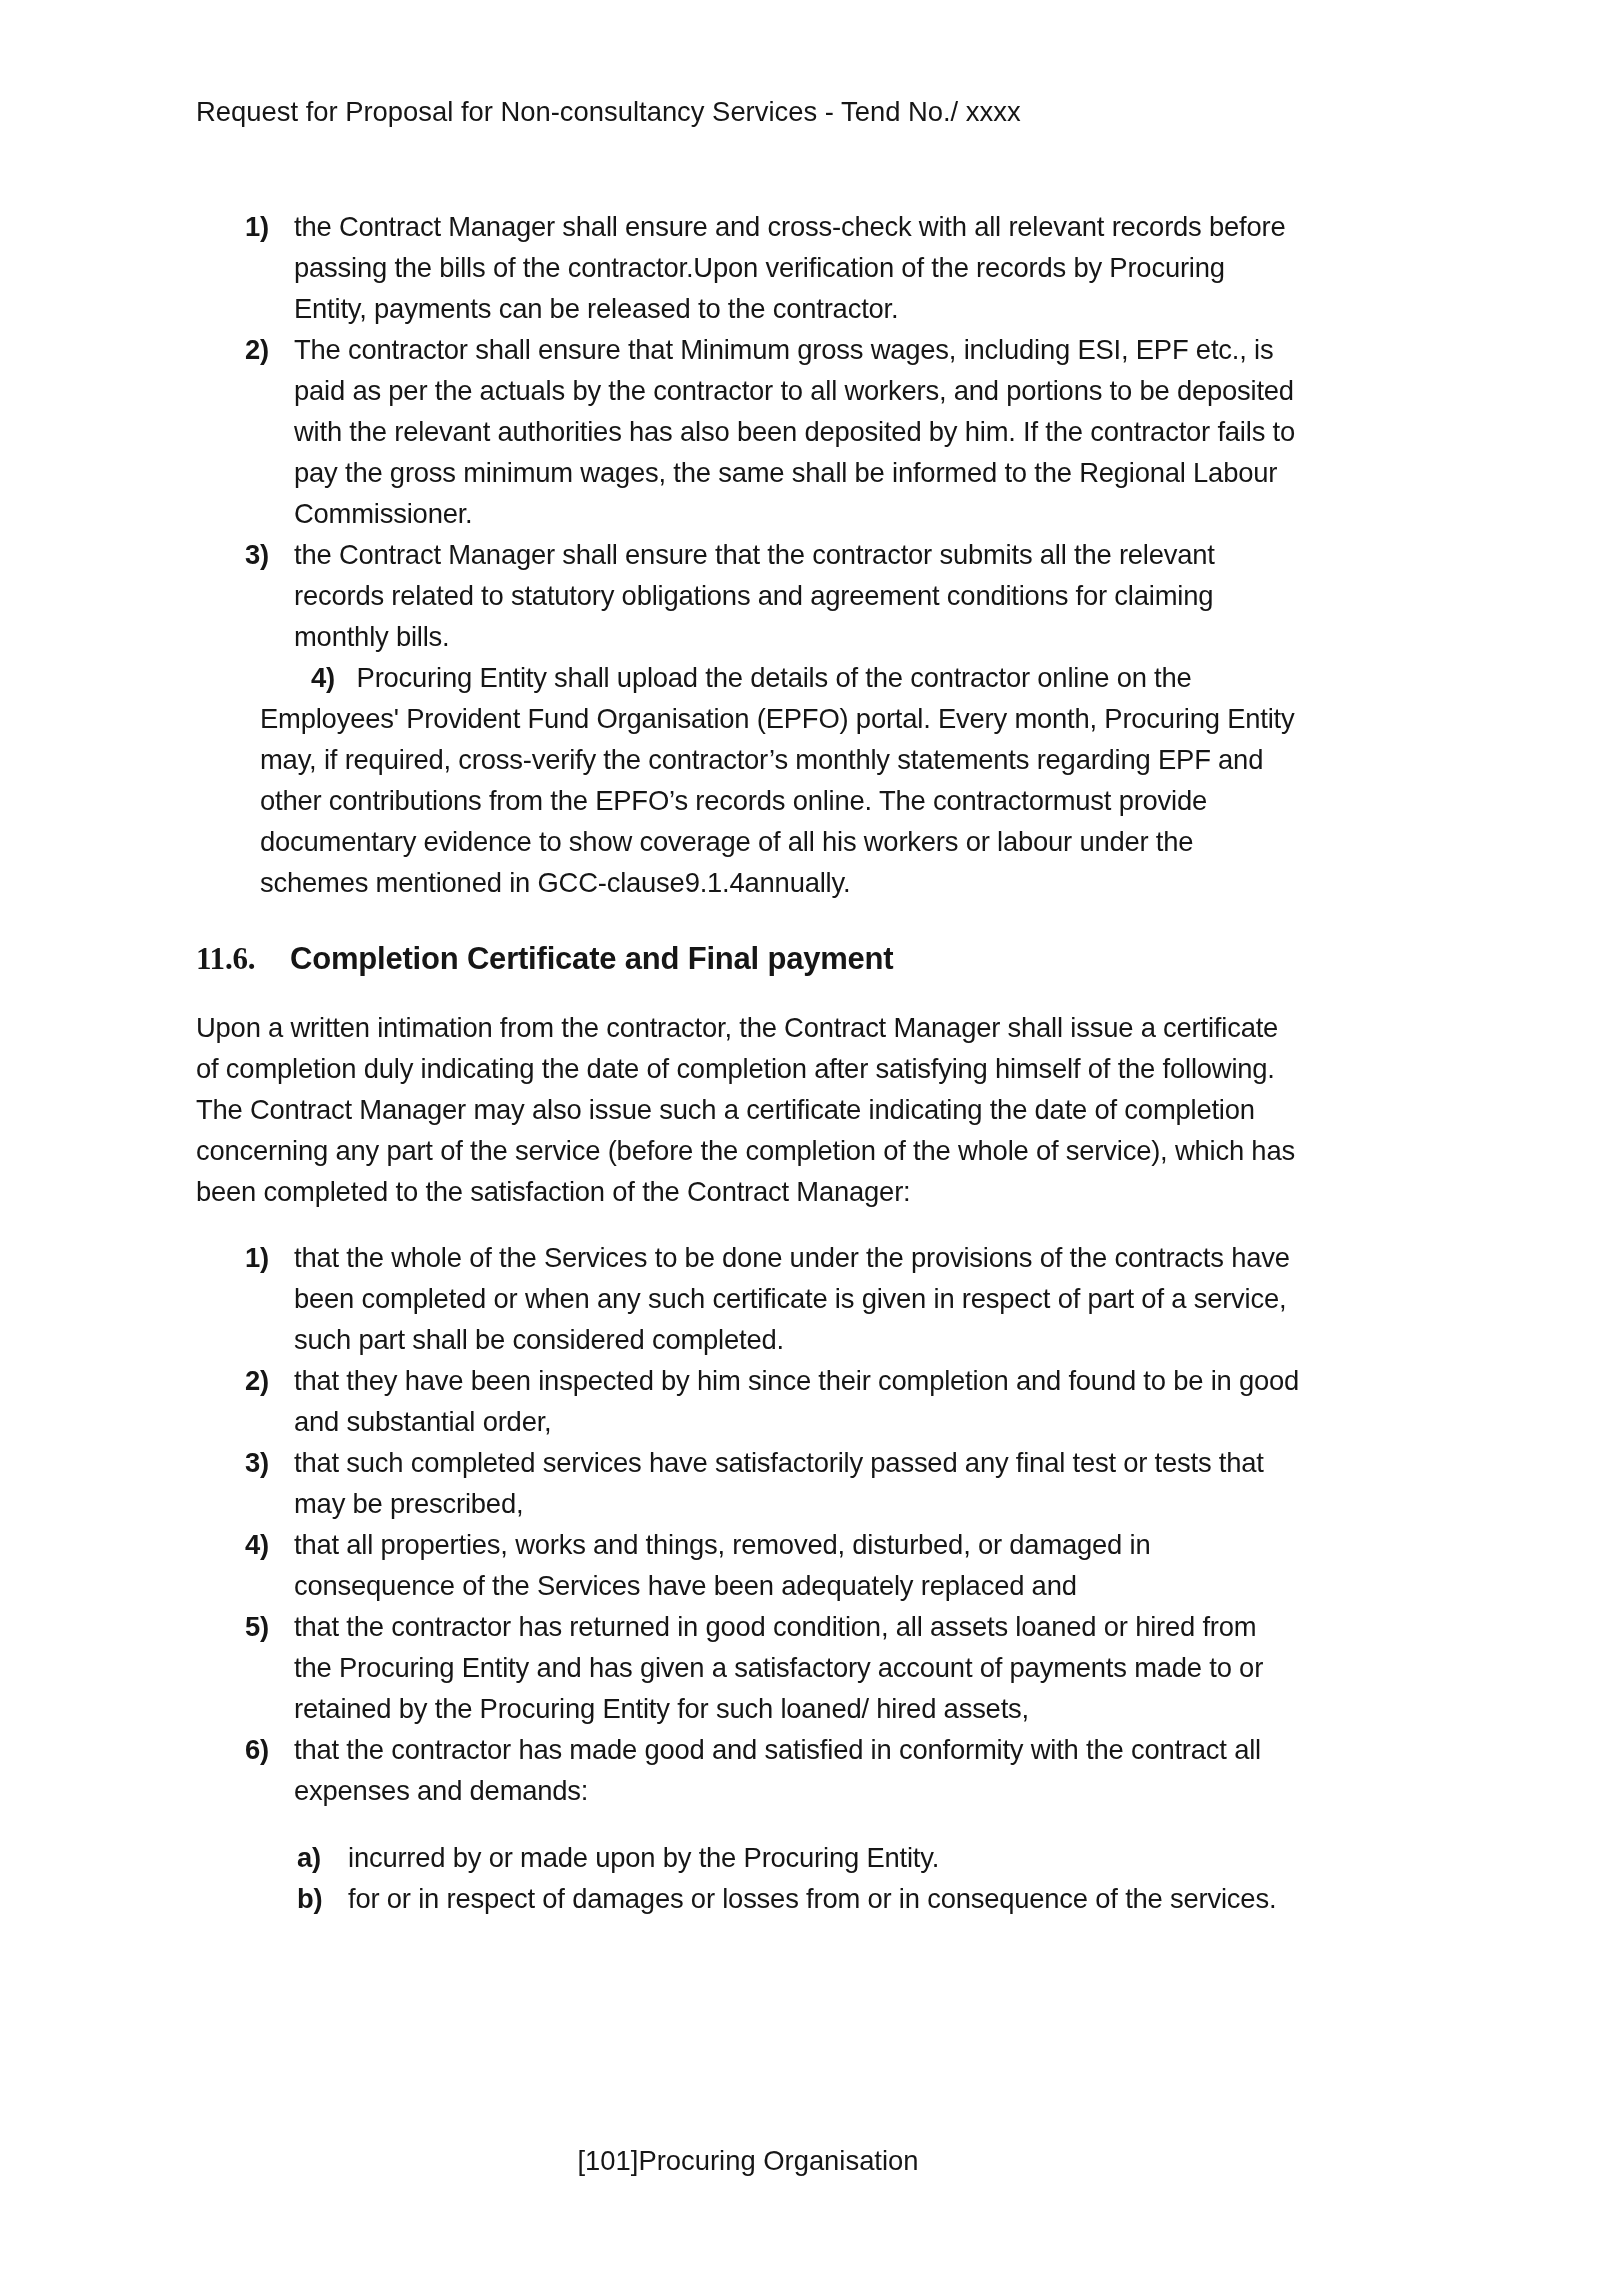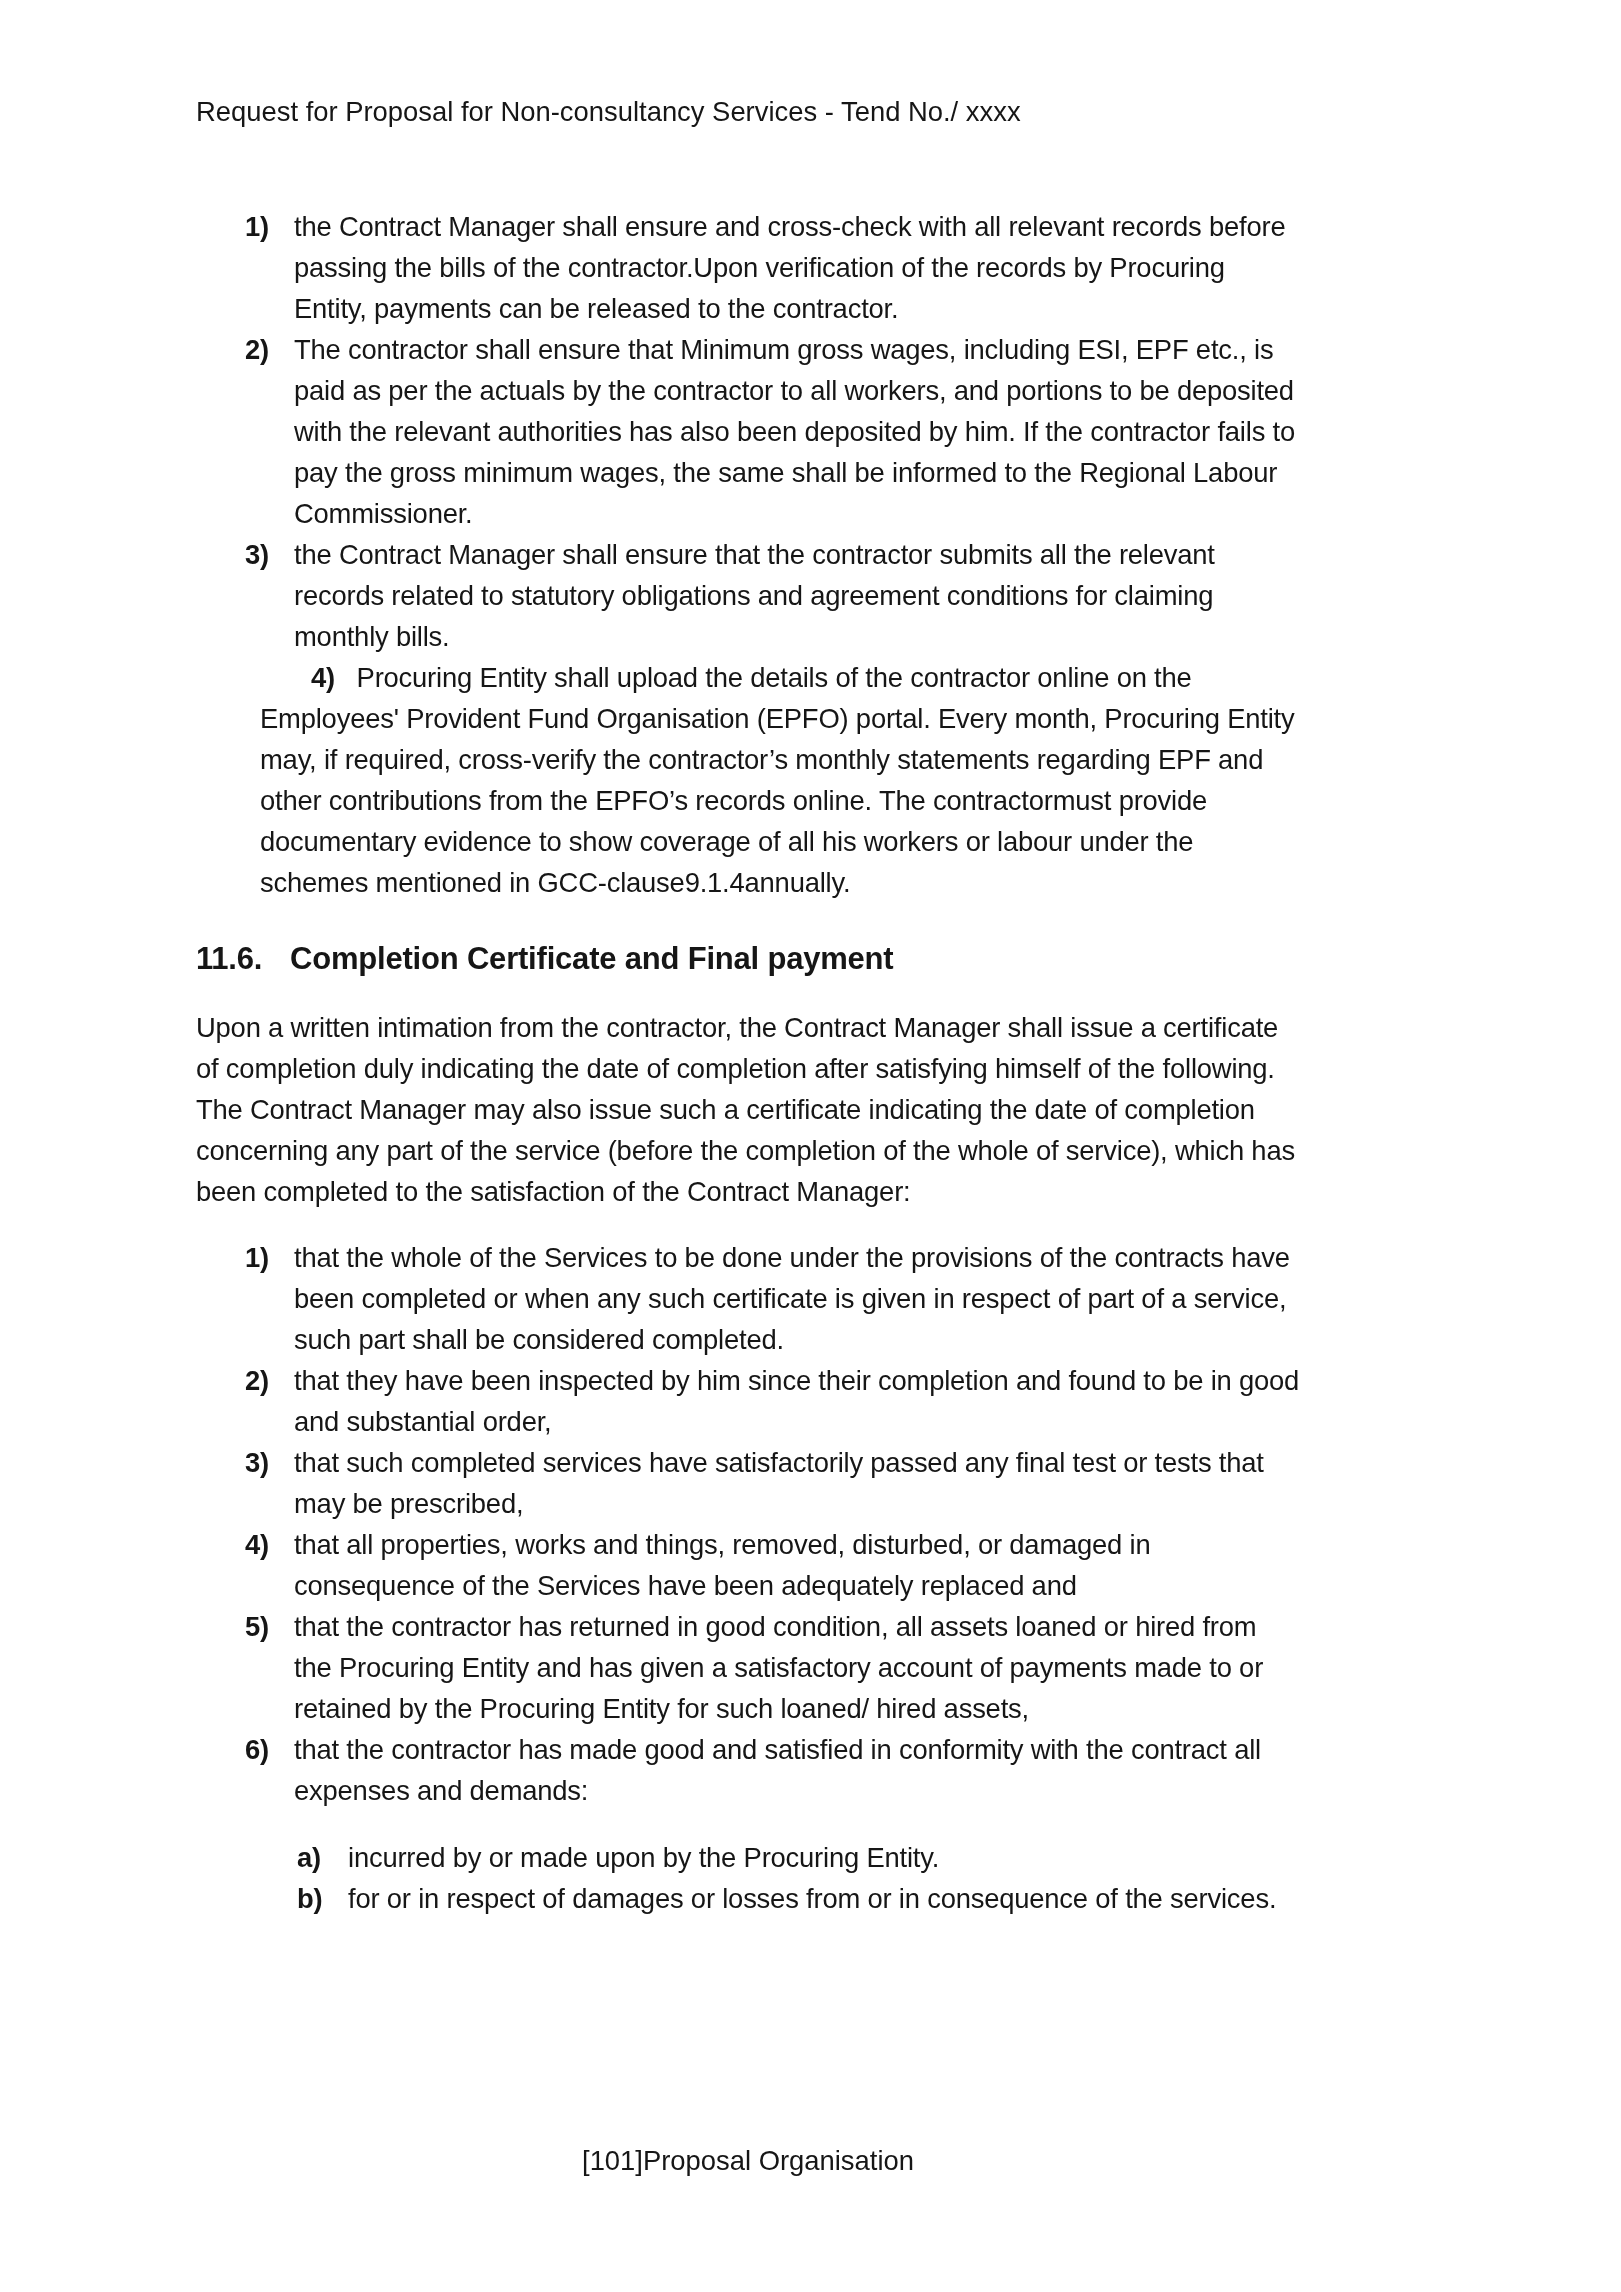--- a/index.html
+++ b/index.html
@@ -62,20 +62,21 @@
     margin: 33px 0 25.5px 0;
   }
   .h-sub {
     font-size: 27.4px;
     font-weight: bold;
     line-height: 41px;
     margin: 27.4px 0 25.5px 0;
   }
   .h-num {
     display: inline-block;
+    font-family: Liberation Serif, serif;
   }
   .h-main .h-num { width: 94px; }
   .h-sub .h-num { width: 97px; }
   .intro {
     margin: 0 0 25.5px 0;
   }
   .sublist {
     margin-top: 25.5px;
     margin-left: 101px;
   }
@@ -162,17 +163,17 @@
         <span class="marker">b)</span>
         <span class="li-text">for or in respect of damages or losses from or in consequence of the services.</span>
       </div>
     </div>
 
 
   </div>
 
   <div class="footer">
     <span>[101]</span>
-    <span>Proposal Organisation</span>
+    <span>Procuring Organisation</span>
   </div>
 
 </div>
 
 
 </body></html>

